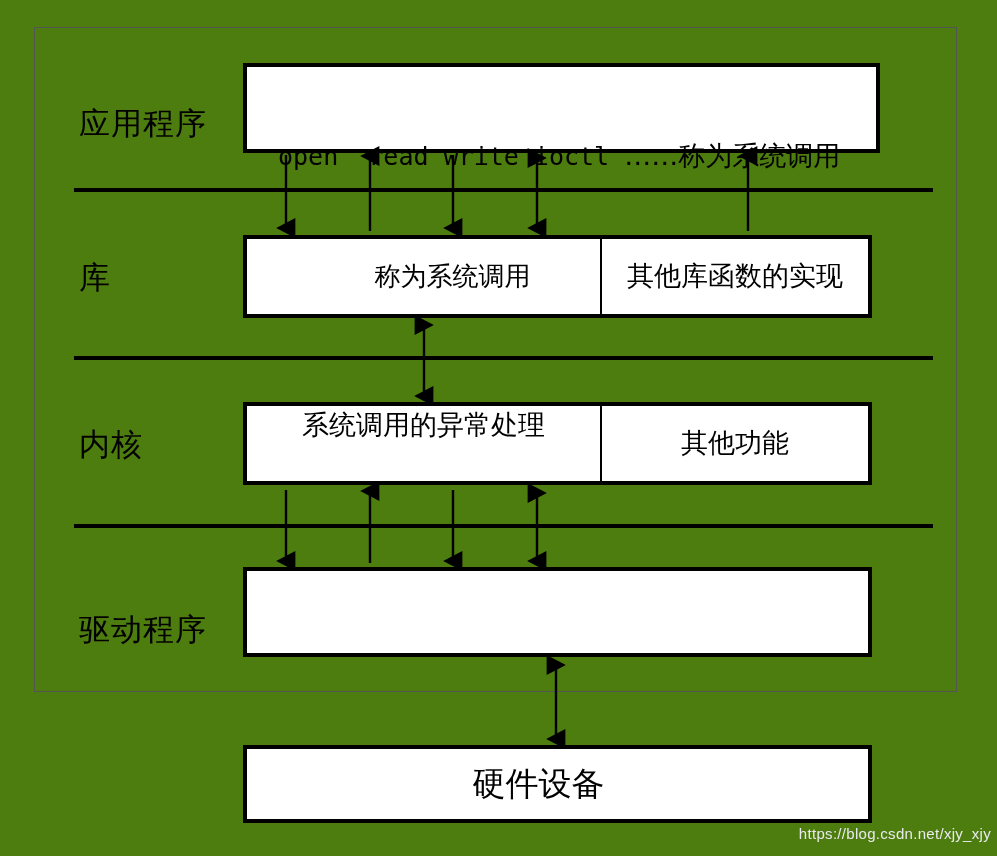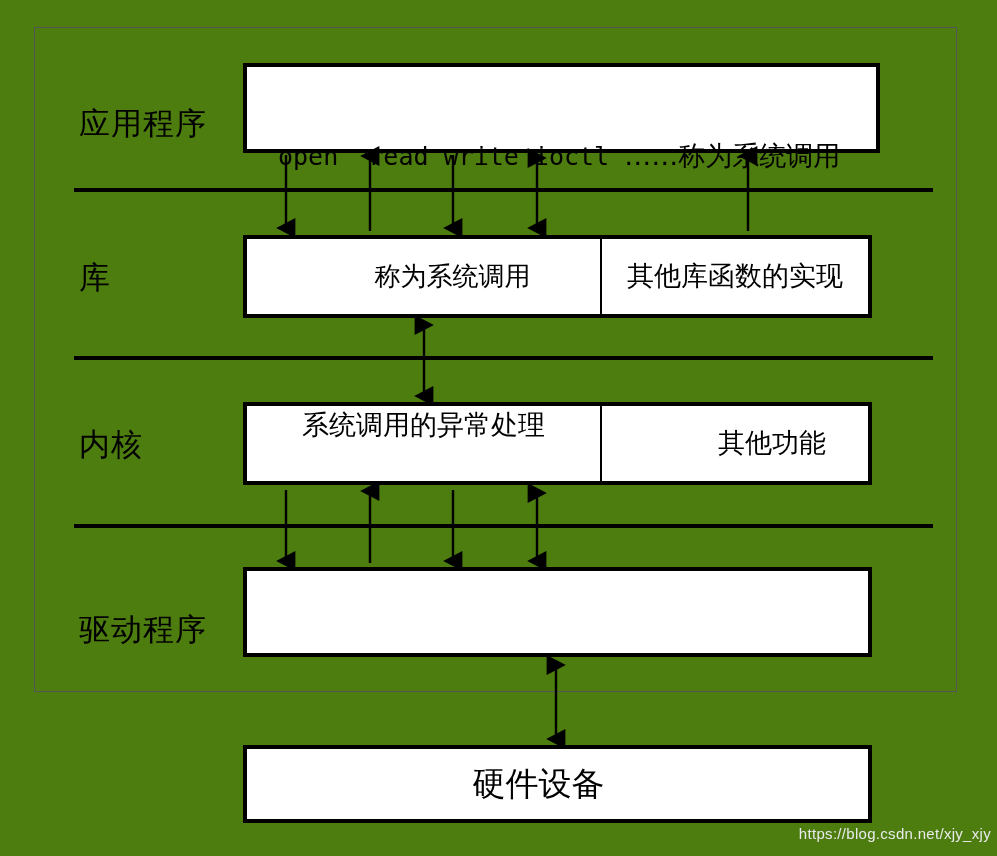--- a/index.html
+++ b/index.html
@@ -138,21 +138,21 @@
   <div class="cell" style="left:602px; top:239px; width:266px; height:75px; font-size:27px;">
     <span>其他库函数的实现</span>
   </div>
 
   <div class="box" style="left:243px; top:402px; width:629px; height:83px;">
     <div class="box-split" style="left:353px;"></div>
   </div>
   <div class="cell" style="left:247px; top:388px; width:353px; height:75px; font-size:27px;">
     <span>系统调用的异常处理</span>
   </div>
-  <div class="cell" style="left:602px; top:406px; width:266px; height:75px; font-size:27px;margin-left:37px;">
+  <div class="cell" style="left:602px; top:406px; width:266px; height:75px; font-size:27px;">
     <span>其他功能</span>
   </div>
 
   <div class="box" style="left:243px; top:567px; width:629px; height:90px;">
   </div>
 
   <div class="box" style="left:243px; top:745px; width:629px; height:78px;">
   </div>
   <div class="cell" style="left:243px; top:745px; width:591px; height:78px; font-size:33px;">
     <span>硬件设备</span>

